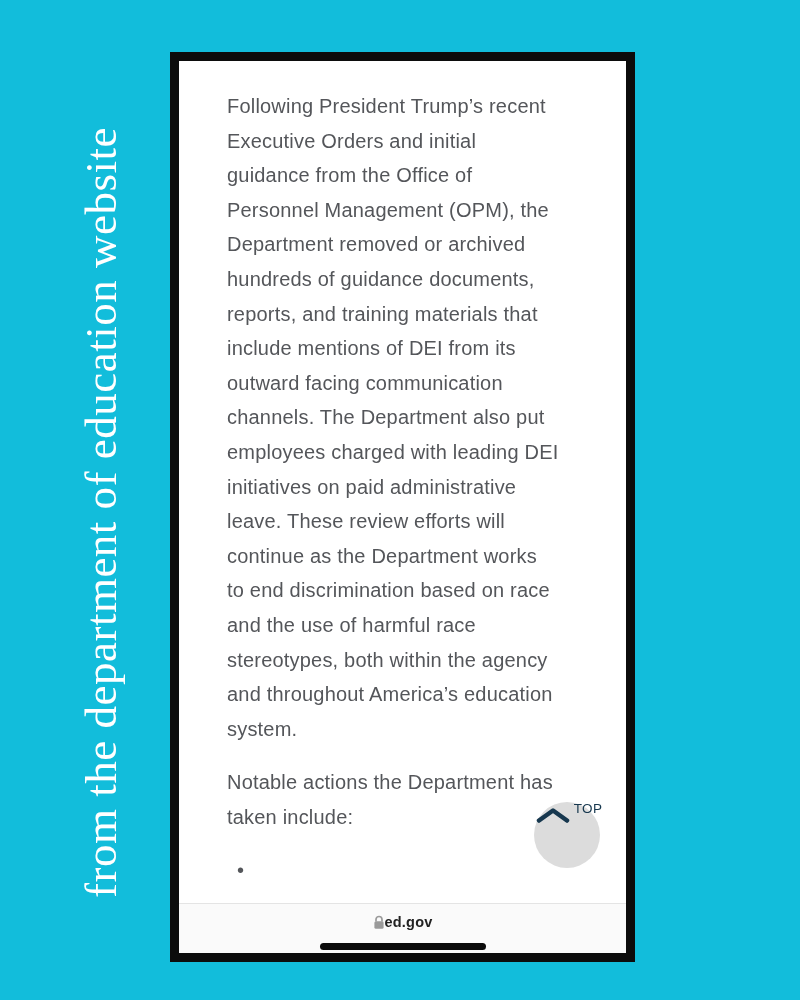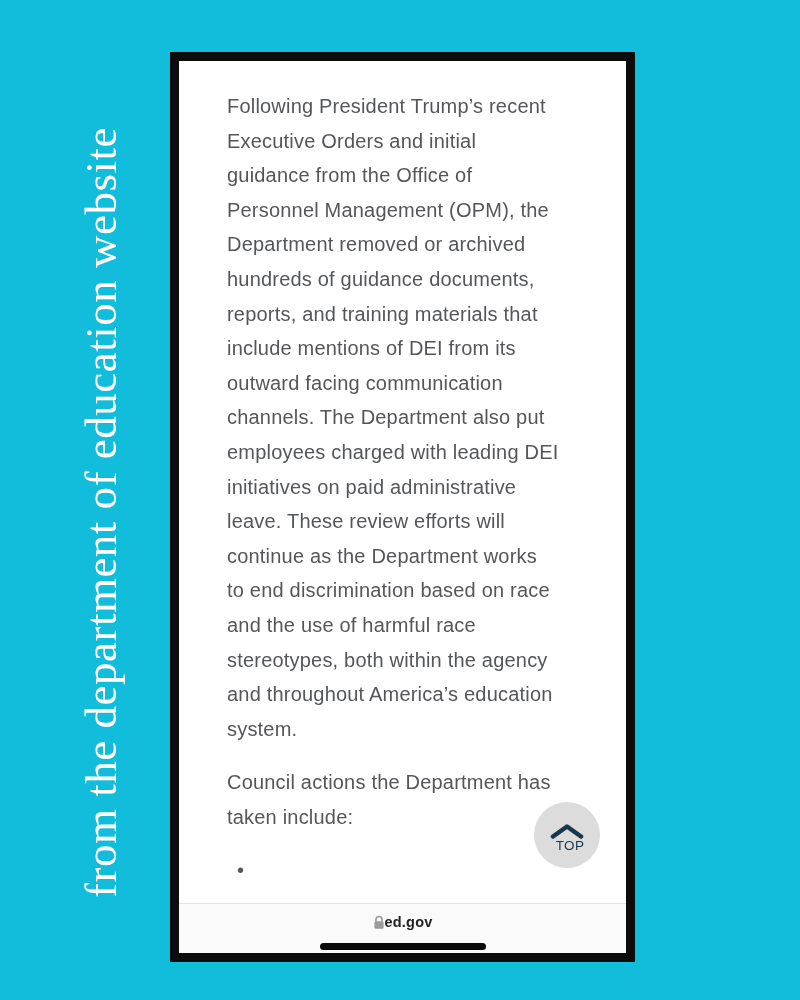--- a/index.html
+++ b/index.html
@@ -32,21 +32,21 @@
   }
   .article p{margin:0 0 19px 0;white-space:pre;}
   .article ul{list-style:none;margin:0;padding:0 0 0 10px;}
   .article li{display:flex;align-items:flex-start;}
   .article .marker{width:26px;flex:0 0 26px;font-size:20px;}
   .article .li-text{white-space:pre;}
   
   .top-btn{
     position:absolute;left:355px;top:741px;width:66px;height:66px;
     border-radius:50%;background:#dcdcdc;cursor:pointer;
-    display:flex;flex-direction:column;align-items:center;justify-content:center;
+    display:flex;flex-direction:row;align-items:flex-start;justify-content:center;
   }
   .top-btn svg{display:block;margin-top:6px;}
   .top-btn .top-label{
     font-size:13.5px;font-weight:500;color:#16374e;letter-spacing:0.3px;
     margin-top:-1px;transform:translateX(3px);
   }
   
   .browser-bar{
     position:absolute;left:0;right:0;bottom:0;height:50px;
     background:#fafafa;border-top:1px solid #e4e4e4;box-sizing:border-box;
@@ -86,21 +86,21 @@
 channels. The Department also put
 employees charged with leading DEI
 initiatives on paid administrative
 leave. These review efforts will
 continue as the Department works
 to end discrimination based on race
 and the use of harmful race
 stereotypes, both within the agency
 and throughout America’s education
 system.</p>
-        <p>Council actions the Department has
+        <p>Notable actions the Department has
 taken include:</p>
         <ul>
           <li>
             <span class="marker">•</span>
           </li>
         </ul>
       </div>
 
       <div class="top-btn">
         <svg width="36" height="15" viewBox="0 0 36 15">

